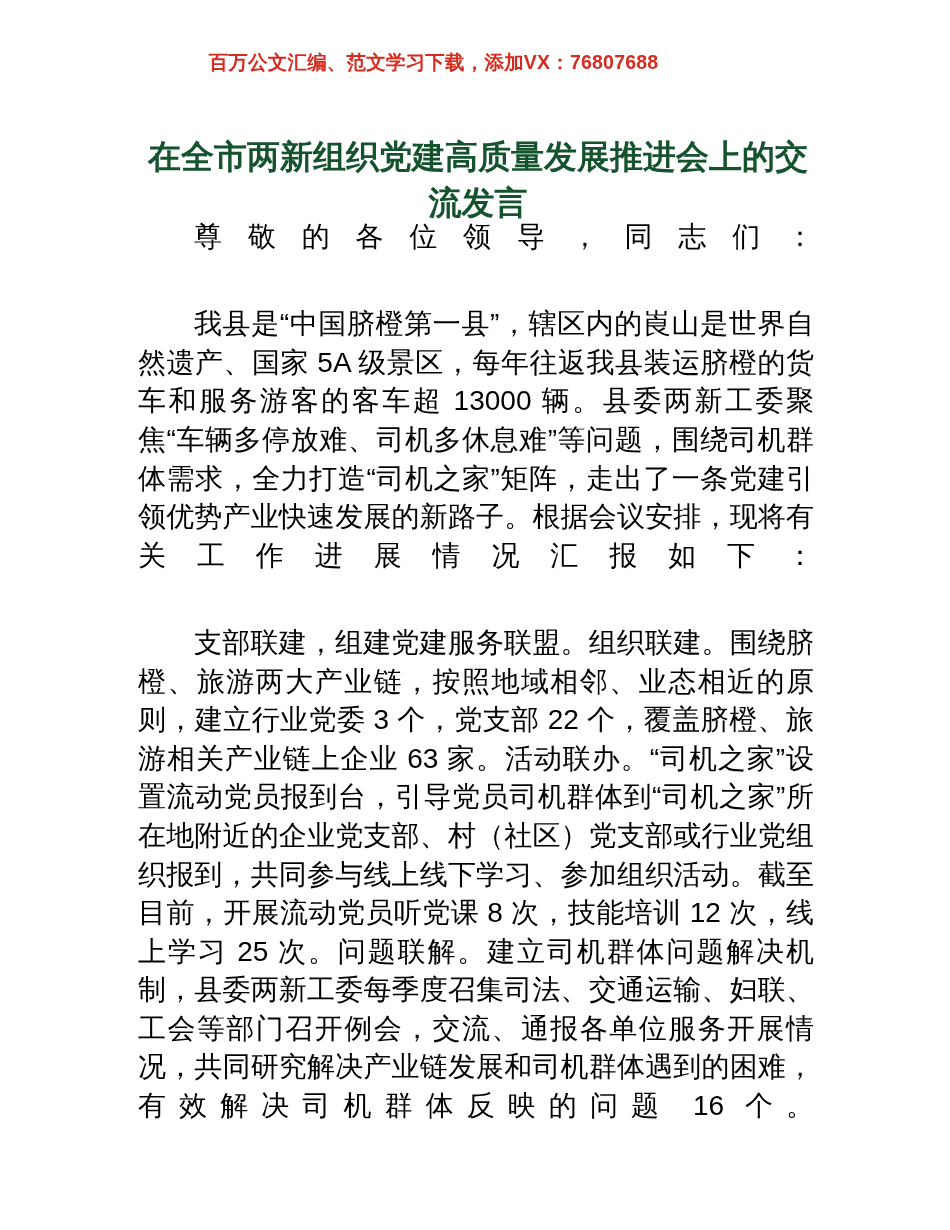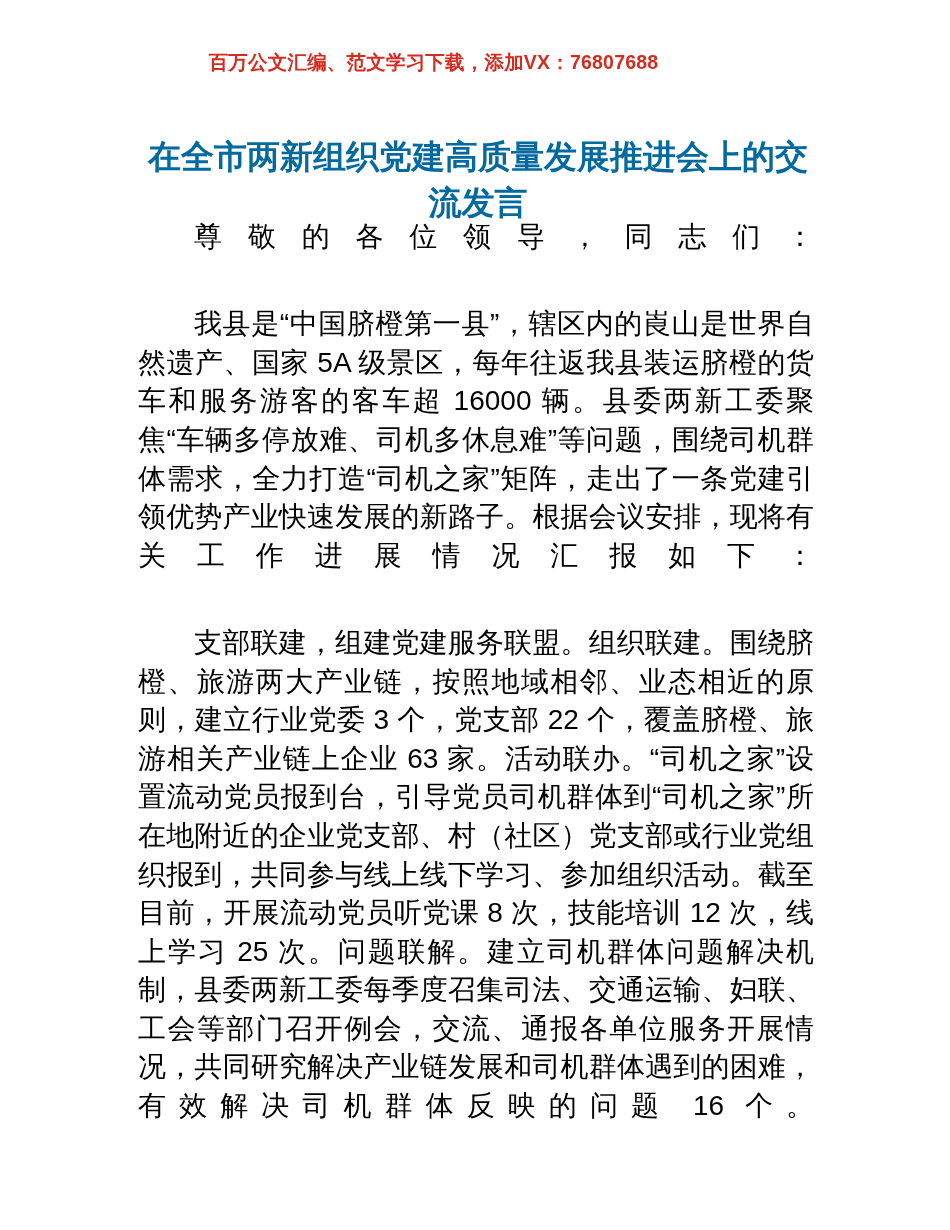--- a/index.html
+++ b/index.html
@@ -43,21 +43,21 @@
   .doc-title {
     position: absolute;
     left: 138px;
     top: 112px;
     width: 680px;
     text-align: center;
     font-size: 33px;
     font-weight: 700;
     line-height: 46px;
     letter-spacing: 0px;
-    color: #0369a1;
+    color: #14532d;
   }
 
   
   .body-block {
     position: absolute;
     left: 138px;
     top: 218px;
     width: 680px;
   }
 
@@ -87,17 +87,17 @@
 <body>
 
 <div class="page">
 
   <div class="promo-header">百万公文汇编、范文学习下载，添加VX：76807688</div>
 
   <h1 class="doc-title">在全市两新组织党建高质量发展推进会上的交流发言</h1>
 
   <div class="body-block">
     <p class="para">尊敬的各位领导，同志们：</p>
-    <p class="para">我县是“中国脐橙第一县”，辖区内的崀山是世界自然遗产、国家 5A 级景区，每年往返我县装运脐橙的货车和服务游客的客车超 16000 辆。县委两新工委聚焦“车辆多停放难、司机多休息难”等问题，围绕司机群体需求，全力打造“司机之家”矩阵，走出了一条党建引领优势产业快速发展的新路子。根据会议安排，现将有关工作进展情况汇报如下：</p>
+    <p class="para">我县是“中国脐橙第一县”，辖区内的崀山是世界自然遗产、国家 5A 级景区，每年往返我县装运脐橙的货车和服务游客的客车超 13000 辆。县委两新工委聚焦“车辆多停放难、司机多休息难”等问题，围绕司机群体需求，全力打造“司机之家”矩阵，走出了一条党建引领优势产业快速发展的新路子。根据会议安排，现将有关工作进展情况汇报如下：</p>
     <p class="para">支部联建，组建党建服务联盟。组织联建。围绕脐橙、旅游两大产业链，按照地域相邻、业态相近的原则，建立行业党委 3 个，党支部 22 个，覆盖脐橙、旅游相关产业链上企业 63 家。活动联办。“司机之家”设置流动党员报到台，引导党员司机群体到“司机之家”所在地附近的企业党支部、村（社区）党支部或行业党组织报到，共同参与线上线下学习、参加组织活动。截至目前，开展流动党员听党课 8 次，技能培训 12 次，线上学习 25 次。问题联解。建立司机群体问题解决机制，县委两新工委每季度召集司法、交通运输、妇联、工会等部门召开例会，交流、通报各单位服务开展情况，共同研究解决产业链发展和司机群体遇到的困难，有效解决司机群体反映的问题 16 个。</p>
   </div>
 
 </div>
 
 </body></html>

